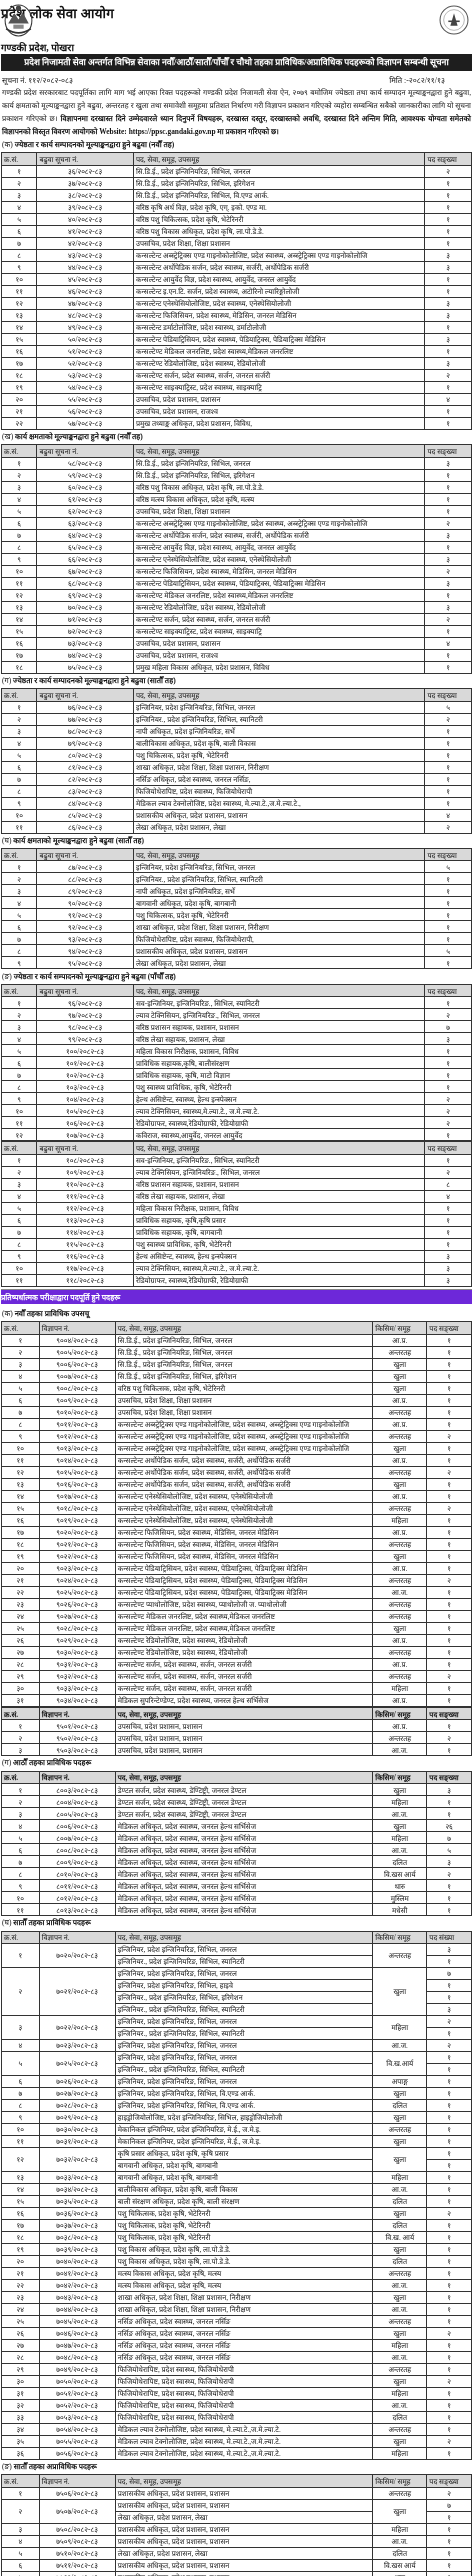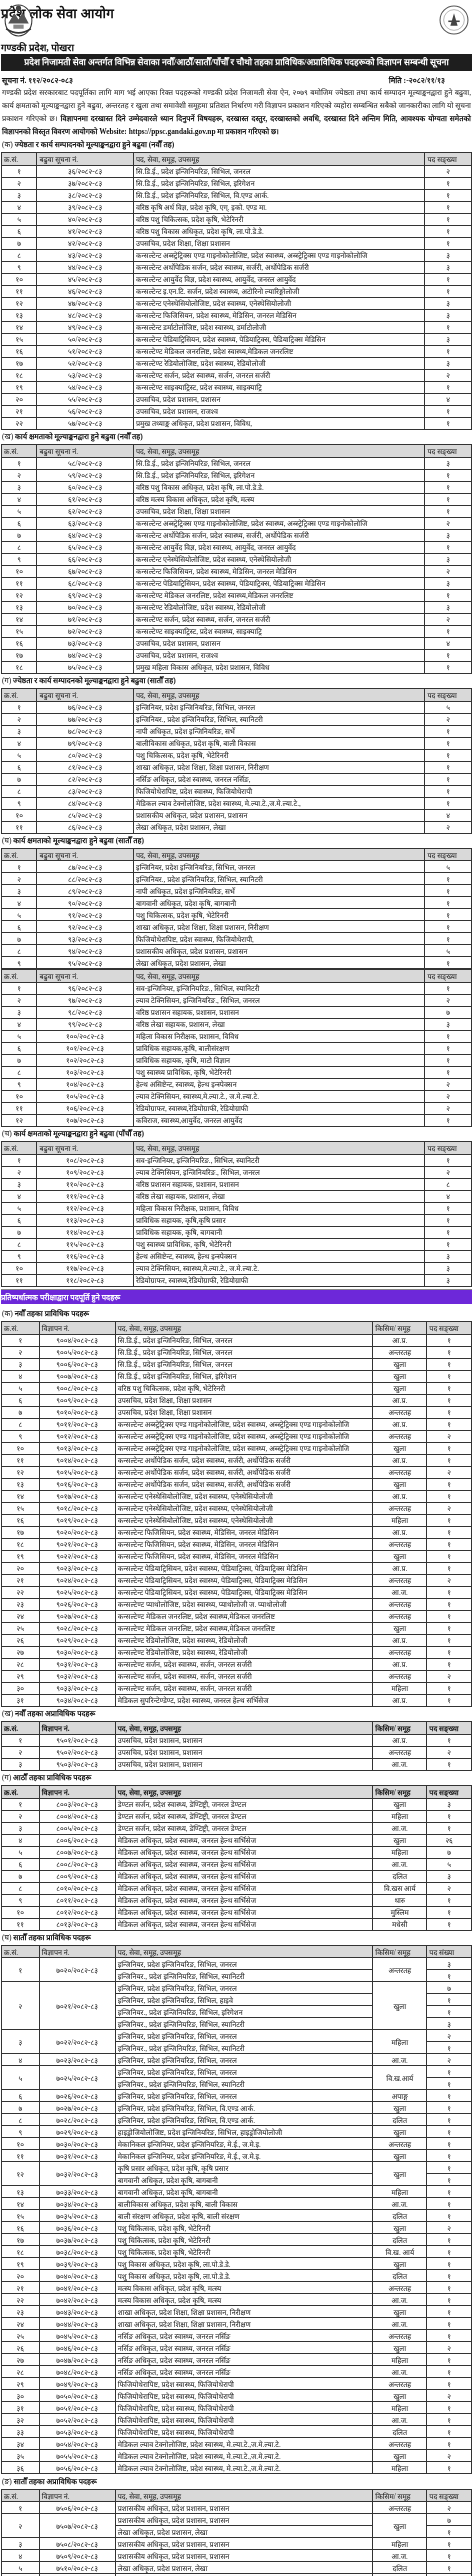--- a/index.html
+++ b/index.html
@@ -45,21 +45,21 @@
     line-height: 16.5px;
     margin: 0 0 2.1px 0;
     white-space: nowrap;
     overflow: hidden;
   }
 
   .notice-meta {
     display: flex;
     justify-content: space-between;
     font-size: 7.7px;
-    font-weight: bold;
+    font-weight: normal;
     padding: 2.1px 1px 1px 1px;
     height: 13.4px;
   }
   .notice-meta .date { padding-right: 26px; }
 
   .intro {
     font-size: 7.4px;
     line-height: 13px;
     text-align: justify;
     padding: 0 1px;
@@ -573,20 +573,21 @@
             <td class="c">५</td>
           </tr>
           <tr>
             <td class="c">९</td>
             <td class="c">९५/२०८२-८३</td>
             <td class="l">लेखा अधिकृत, प्रदेश प्रशासन, लेखा</td>
             <td class="c">१</td>
           </tr>
         </tbody>
       </table>
+      <div class="section-title"><span class="prefix">(ङ)</span> <span>ज्येष्ठता र कार्य सम्पादनको मूल्याङ्कनद्वारा हुने बढुवा (पाँचौँ तह)</span></div>
       <table class="grid">
         <colgroup>
           <col style="width: 8.20569%;">
           <col style="width: 22.4289%;">
           <col style="width: 67.7243%;">
           <col style="width: 10.8315%;">
         </colgroup>
         <thead>
           <tr>
             <th>क्र.सं.</th>
@@ -663,21 +664,20 @@
             <td class="c">२</td>
           </tr>
           <tr>
             <td class="c">१२</td>
             <td class="c">१०७/२०८२-८३</td>
             <td class="l">कविराज, स्वास्थ्य,आयुर्वेद, जनरल आयुर्वेद</td>
             <td class="c">१</td>
           </tr>
         </tbody>
       </table>
-      <div class="section-title"><span class="prefix">(च)</span> <span>कार्य क्षमताको मूल्याङ्कनद्वारा हुने बढुवा  (पाँचौँ तह)</span></div>
       <table class="grid">
         <colgroup>
           <col style="width: 8.20569%;">
           <col style="width: 22.4289%;">
           <col style="width: 67.7243%;">
           <col style="width: 10.8315%;">
         </colgroup>
         <thead>
           <tr>
             <th>क्र.सं.</th>
@@ -753,21 +753,21 @@
             <td class="l">रेडियोग्राफर, स्वास्थ्य,रेडियोग्राफी, रेडियोग्राफी</td>
             <td class="c">३</td>
           </tr>
         </tbody>
       </table>
     </div>
 
   <div class="band">प्रतिष्पर्धात्मक परीक्षाद्वारा पदपूर्ति हुने पदहरू</div>
 
   <div id="competitive-container">
-      <div class="section-title"><span class="prefix">(क)</span> <span>नवौँ तहका प्राविधिक पदहरू</span></div>
+      <div class="section-title"><span class="prefix">(क)</span> <span>नवौँ तहका प्राविधिक उपसचू</span></div>
       <table class="grid">
         <colgroup>
           <col style="width: 7.98687%;">
           <col style="width: 16.1926%;">
           <col style="width: 54.814%;">
           <col style="width: 11.488%;">
           <col style="width: 9.5186%;">
         </colgroup>
         <thead>
           <tr>
@@ -991,21 +991,20 @@
           </tr>
           <tr>
             <td class="c">३१</td>
             <td class="c">९०३४/२०८२-८३</td>
             <td class="l">मेडिकल सुपरिन्टेण्डेण्ट, प्रदेश स्वास्थ्य, जनरल हेल्थ सर्भिसेज</td>
             <td class="c">आ.प्र.</td>
             <td class="c">१</td>
           </tr>
         </tbody>
       </table>
-      <div class="section-title"><span class="prefix">(ख)</span> <span>नवौँ तहका अप्राविधिक पदहरू</span></div>
       <table class="grid bold-head">
         <colgroup>
           <col style="width: 7.98687%;">
           <col style="width: 16.1926%;">
           <col style="width: 54.814%;">
           <col style="width: 11.488%;">
           <col style="width: 9.5186%;">
         </colgroup>
         <thead>
           <tr>

